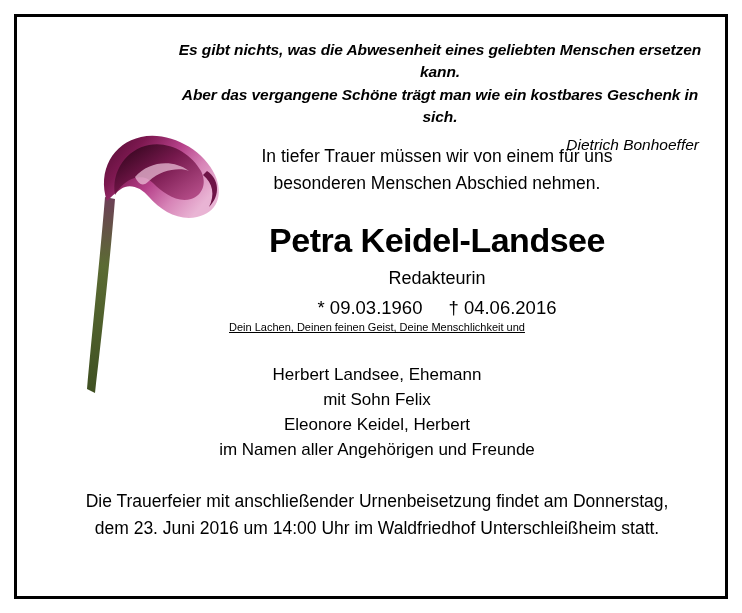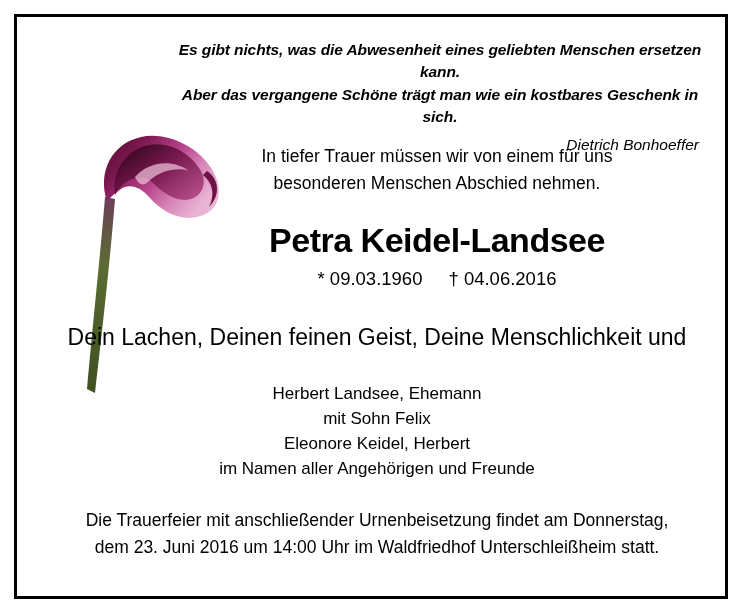--- a/index.html
+++ b/index.html
@@ -101,23 +101,23 @@
     font-size: 18.5px;
     margin-top: 8px;
     margin-left: 120px;
     white-space: nowrap;
   }
   .dates .gap {
     display: inline-block;
     width: 26px;
   }
   .tribute {
-    font-size: 23px;
+    font-size: 11px;
     line-height: 1.5;
-    margin-top: 30px;
+    text-decoration: underline;
   }
   .family {
     margin-top: 26px;
     font-size: 17px;
     line-height: 1.48;
   }
   .family b {
     font-weight: normal;
   }
   .ceremony {
@@ -184,20 +184,21 @@
         </svg>
       </div>
 
       <div class="main-col">
         <div class="intro">
           <div>In tiefer Trauer müssen wir von einem für uns</div>
           <div>besonderen Menschen Abschied nehmen.</div>
         </div>
 
         <div class="name">Petra Keidel-Landsee</div>
+        <div class="role">Redakteurin</div>
         <div class="dates">
           <span>* 09.03.1960</span><span class="gap"></span><span>† 04.06.2016</span>
         </div>
 
         <div class="tribute">
           <div>Dein Lachen, Deinen feinen Geist, Deine Menschlichkeit und</div>
         </div>
 
         <div class="family">
           <div><b>Herbert Landsee</b><span>, Ehemann</span></div>

